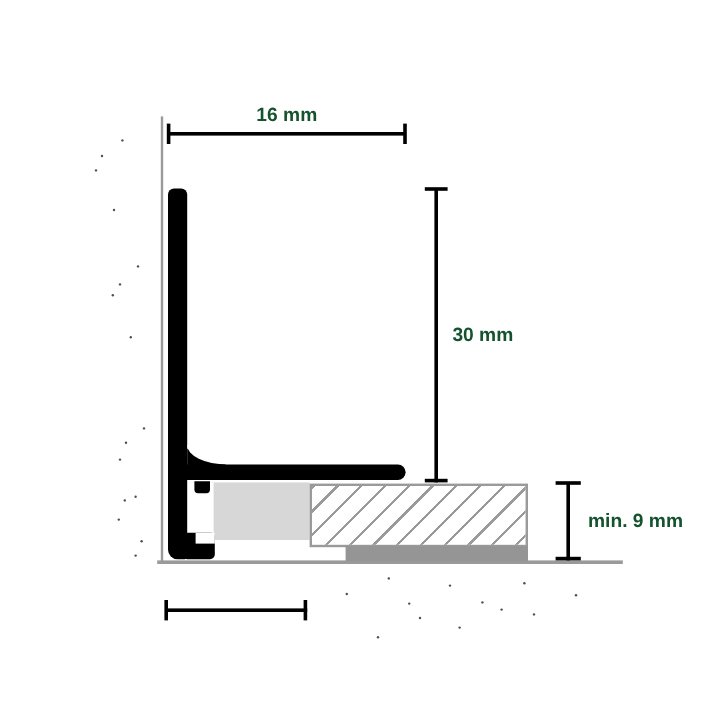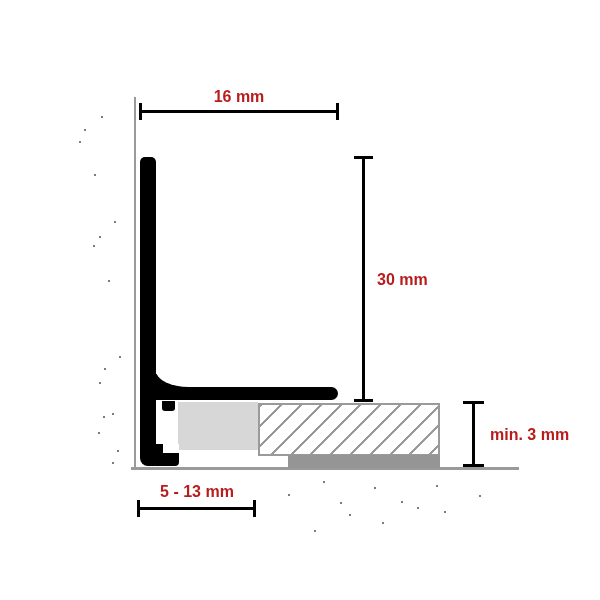--- a/index.html
+++ b/index.html
@@ -39,21 +39,21 @@
   .dim-right-line{left:362px;top:157px;width:3px;height:245px;}
   .dim-right-tick-t{left:354px;top:156px;width:19px;height:3px;}
   .dim-right-tick-b{left:354px;top:399px;width:19px;height:3px;}
   .dim-depth-line{left:472px;top:402px;width:3px;height:65px;}
   .dim-depth-tick-t{left:463px;top:401px;width:21px;height:3px;}
   .dim-depth-tick-b{left:463px;top:464px;width:21px;height:3px;}
   .dim-bottom-line{left:138px;top:507px;width:118px;height:3px;}
   .dim-bottom-tick-l{left:137px;top:500px;width:3px;height:17px;}
   .dim-bottom-tick-r{left:253px;top:500px;width:3px;height:17px;}
   
-  .dlabel{color:#b91c1c;font-weight:bold;font-size:16px;line-height:18px;white-space:nowrap;}
+  .dlabel{color:#14532d;font-weight:bold;font-size:16px;line-height:18px;white-space:nowrap;}
   .label-top{left:140px;top:88px;width:198px;text-align:center;}
   .label-right{left:377px;top:271px;}
   .label-depth{left:490px;top:426px;}
   .label-bottom{left:138px;top:483px;width:118px;text-align:center;}
   
   .speckle{position:absolute;width:2px;height:2px;border-radius:50%;background:#4f4f4f;}
 </style>
 </head>
 <body>
 
@@ -113,20 +113,19 @@
   <div class="abs dlabel label-top">16 mm</div>
 
   <div class="abs dline dim-right-line"></div>
   <div class="abs dline dim-right-tick-t"></div>
   <div class="abs dline dim-right-tick-b"></div>
   <div class="abs dlabel label-right">30 mm</div>
 
   <div class="abs dline dim-depth-line"></div>
   <div class="abs dline dim-depth-tick-t"></div>
   <div class="abs dline dim-depth-tick-b"></div>
-  <div class="abs dlabel label-depth">min. 3 mm</div>
+  <div class="abs dlabel label-depth">min. 9 mm</div>
 
   <div class="abs dline dim-bottom-line"></div>
   <div class="abs dline dim-bottom-tick-l"></div>
   <div class="abs dline dim-bottom-tick-r"></div>
-  <div class="abs dlabel label-bottom">5 - 13 mm</div>
 
 </div>
 
 </body></html>

